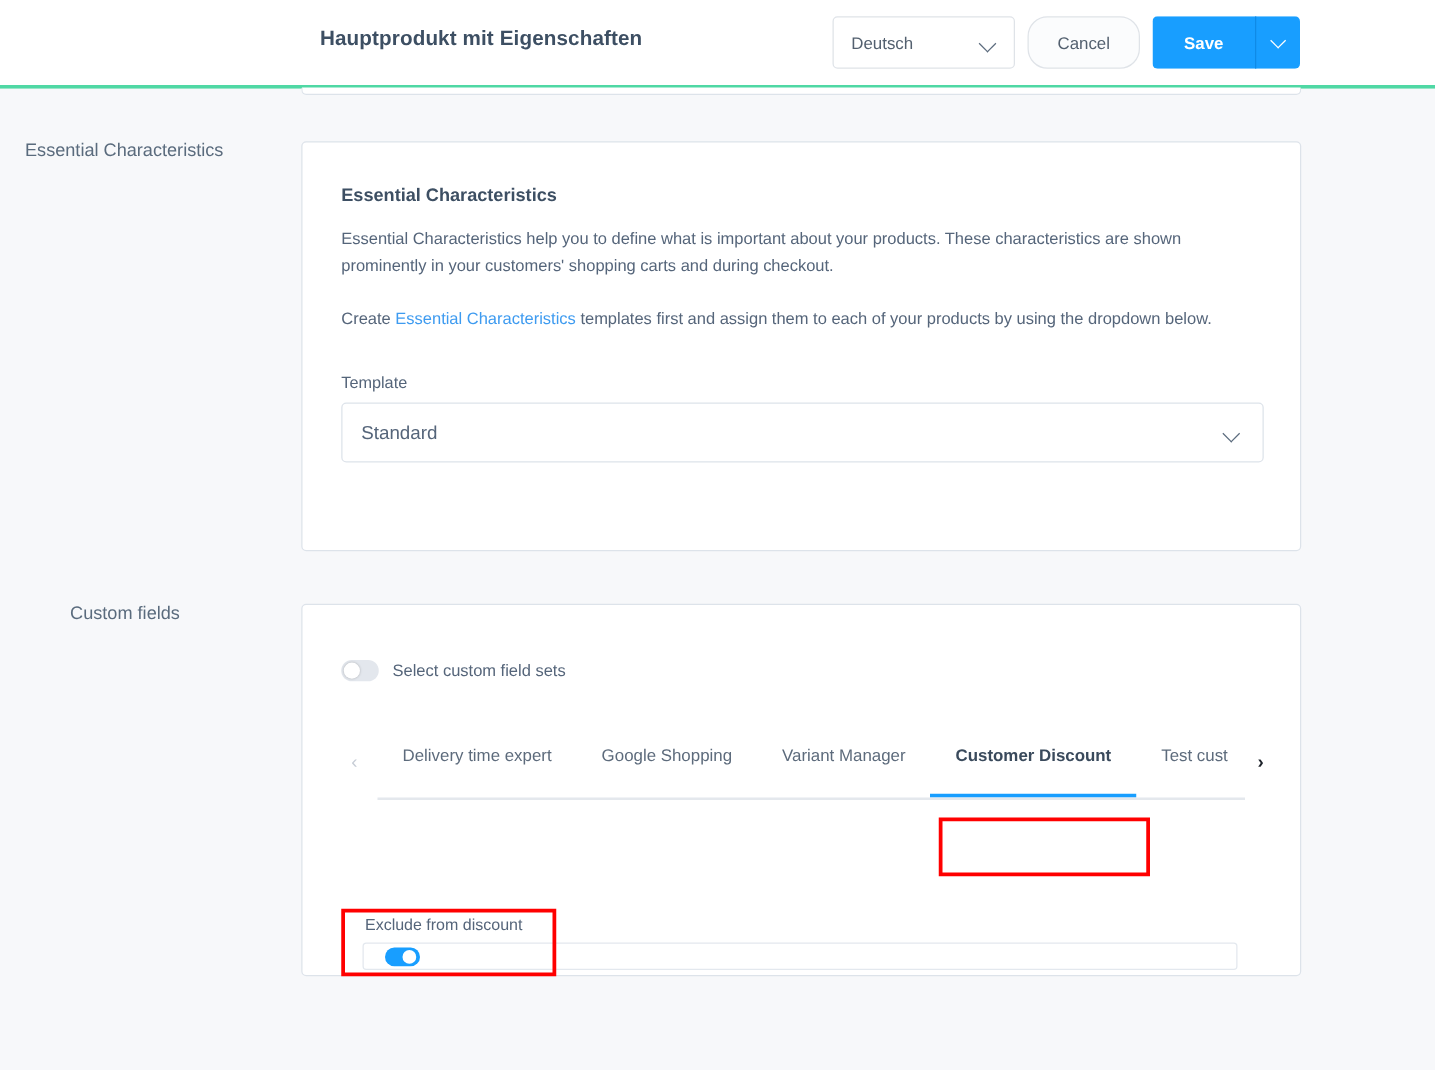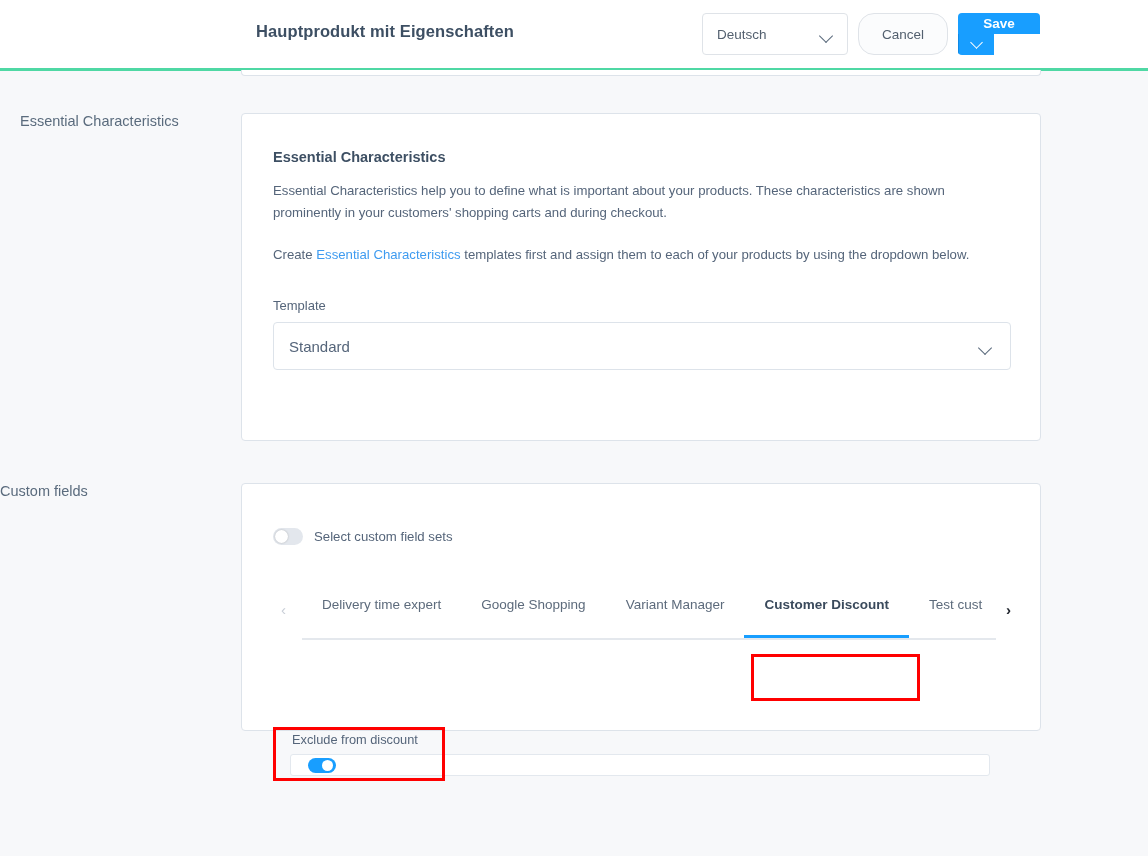--- a/index.html
+++ b/index.html
@@ -93,21 +93,20 @@
     font-family: "Liberation Sans", sans-serif;
     cursor: pointer;
     padding: 0;
   }
 
   .save-group {
     display: flex;
     height: 42px;
     border-radius: 4px;
     overflow: hidden;
-    flex-direction: column;
   }
   .save-btn {
     width: 82px;
     height: 42px;
     background: #189eff;
     color: #ffffff;
     border: none;
     font-size: 13.5px;
     font-weight: 600;
     font-family: "Liberation Sans", sans-serif;
@@ -159,21 +158,21 @@
     width: 1148px;
   }
   .section-label {
     position: absolute;
     top: 0;
     width: 200px;
     font-size: 14.5px;
     color: #5a6b7d;
   }
   .label-left  { left: 20px;  text-align: left; }
-  .label-right { left: 0px;   text-align: left; }
+  .label-right { left: 0px;   text-align: center; }
 
   .card {
     position: absolute;
     left: 241px;
     width: 800px;
     background: #ffffff;
     border: 1px solid #dde3ea;
     border-radius: 4px;
     box-sizing: border-box;
   }
@@ -233,21 +232,21 @@
     color: #55657a;
   }
   .select-box .chev-wrap {
     position: absolute;
     right: 20px;
     top: 16px;
   }
 
   
   #sec-custom { top: 412px; }
-  #card-custom { top: 0; height: 248px; padding-left: 48px; }
+  #card-custom { top: 0; height: 298px; padding-left: 48px; }
 
   .switch-row {
     position: absolute;
     left: 31px;
     top: 44px;
     display: flex;
     align-items: center;
     cursor: pointer;
   }
   .switch {

